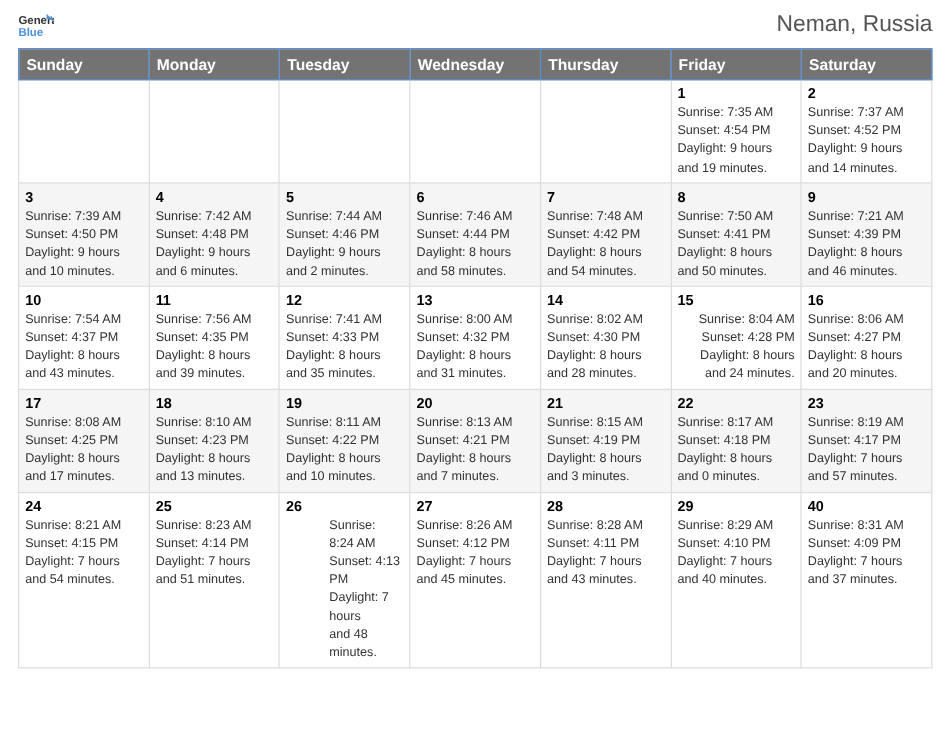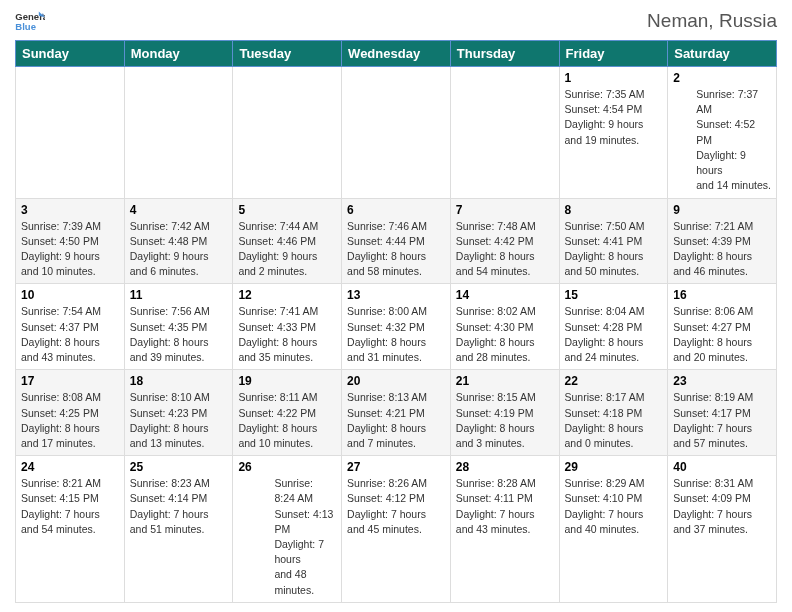--- a/index.html
+++ b/index.html
@@ -40,21 +40,21 @@
     .location-title {
       font-size: 19px;
       color: #555;
     }
     .calendar-table {
       width: 100%;
       border-collapse: collapse;
       table-layout: fixed;
     }
     .calendar-table th {
-      background-color: #0f766e;
+      background-color: #737373;
       color: #fff;
       text-align: left;
       padding: 5px 6px;
       font-size: 13px;
       border: 1px solid #5a8fd0;
     }
     .calendar-table td {
       vertical-align: top;
       padding: 4px 5px;
       border: 1px solid #ddd;
@@ -119,21 +119,21 @@
           <td class="empty-cell"></td>
           <td>
             <span class="day-number">1</span>
             <div class="day-info" style="white-space: pre-line;">Sunrise: 7:35 AM
 Sunset: 4:54 PM
 Daylight: 9 hours
 and 19 minutes.</div>
           </td>
           <td>
             <span class="day-number">2</span>
-            <div class="day-info" style="white-space: pre-line; margin-left: 23px;">Sunrise: 7:37 AM
+            <div class="day-info" style="white-space: pre-line;">Sunrise: 7:37 AM
 Sunset: 4:52 PM
 Daylight: 9 hours
 and 14 minutes.</div>
           </td>
         </tr>
         <tr>
           <td>
             <span class="day-number">3</span>
             <div class="day-info" style="white-space: pre-line;">Sunrise: 7:39 AM
 Sunset: 4:50 PM
@@ -214,21 +214,21 @@
           </td>
           <td>
             <span class="day-number">14</span>
             <div class="day-info" style="white-space: pre-line;">Sunrise: 8:02 AM
 Sunset: 4:30 PM
 Daylight: 8 hours
 and 28 minutes.</div>
           </td>
           <td>
             <span class="day-number">15</span>
-            <div class="day-info" style="white-space: pre-line;">Sunrise: 8:04 AM
+            <div class="day-info" style="white-space: pre-line; text-align: right;">Sunrise: 8:04 AM
 Sunset: 4:28 PM
 Daylight: 8 hours
 and 24 minutes.</div>
           </td>
           <td>
             <span class="day-number">16</span>
             <div class="day-info" style="white-space: pre-line;">Sunrise: 8:06 AM
 Sunset: 4:27 PM
 Daylight: 8 hours
 and 20 minutes.</div>

